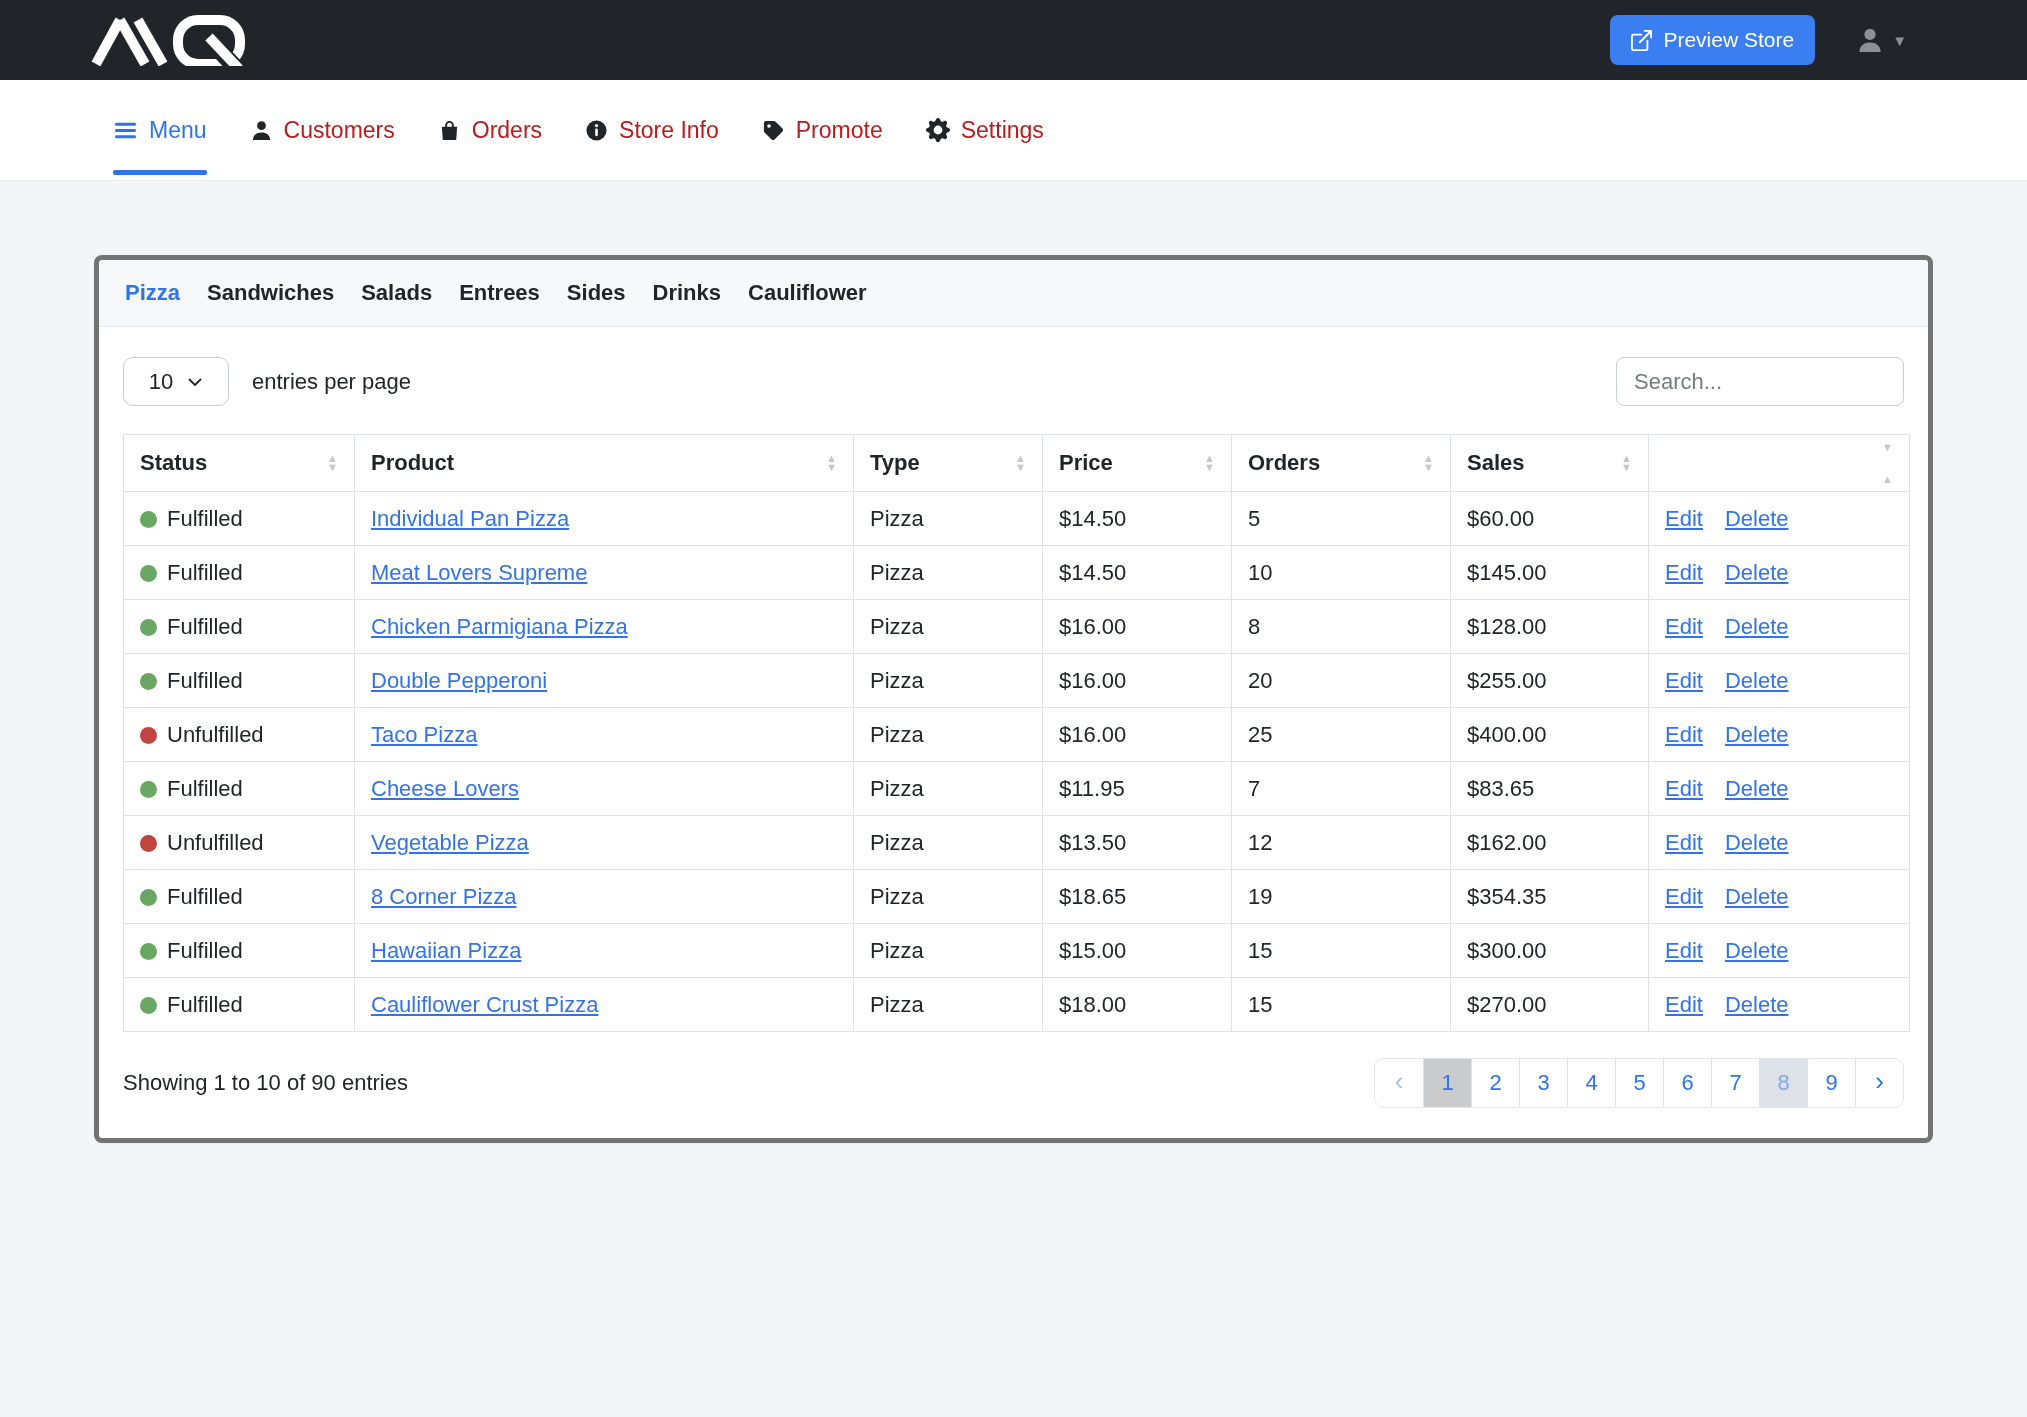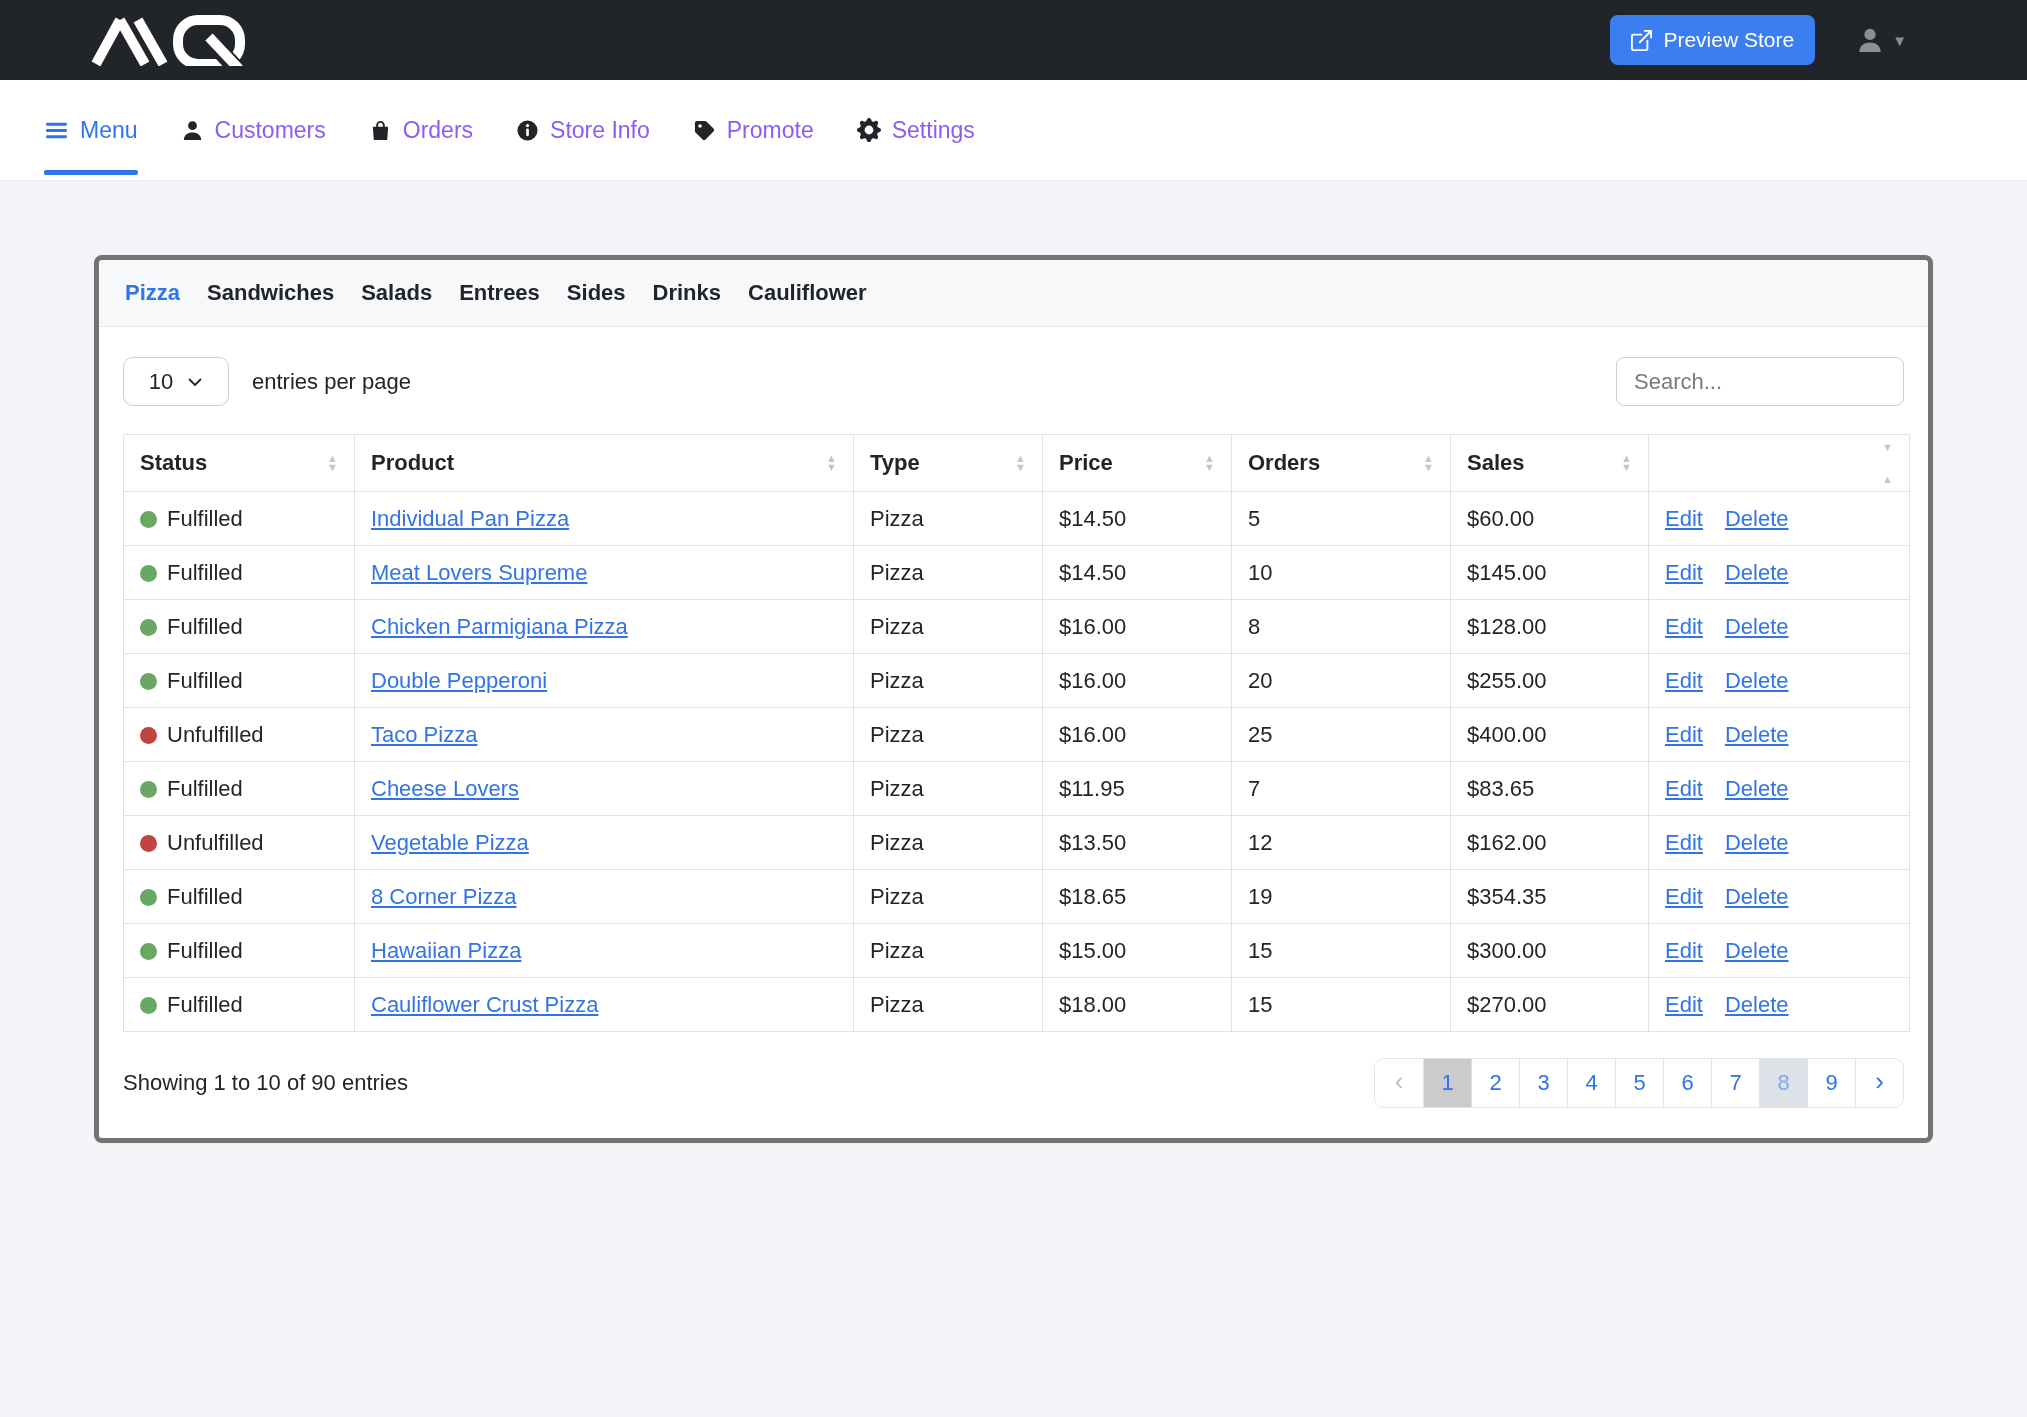--- a/index.html
+++ b/index.html
@@ -31,28 +31,28 @@
   .user-menu { display: flex; align-items: center; gap: 7px; cursor: pointer; }
   .user-caret { color: #8a9096; font-size: 15px; }
   
   .navstrip {
     height: 101px;
     background: #ffffff;
     border-bottom: 1px solid #e9ecf0;
     display: flex;
     align-items: flex-start;
     gap: 43px;
-    padding-left: 44px;
+    padding-left: 113px;
   }
   .nav-item {
     position: relative;
     display: flex; align-items: center; gap: 11px;
     height: 100%;
     font-size: 23px;
-    color: #8b5cf6;
+    color: #b91c1c;
     text-decoration: none;
     cursor: pointer;
   }
   .nav-item svg { flex: 0 0 auto; }
   .nav-item.active { color: #2e74ea; }
   .nav-item.active svg { fill: #2e74ea; }
   .nav-item.active::after {
     content: "";
     position: absolute;
     left: 0; right: 0; bottom: 5px;

